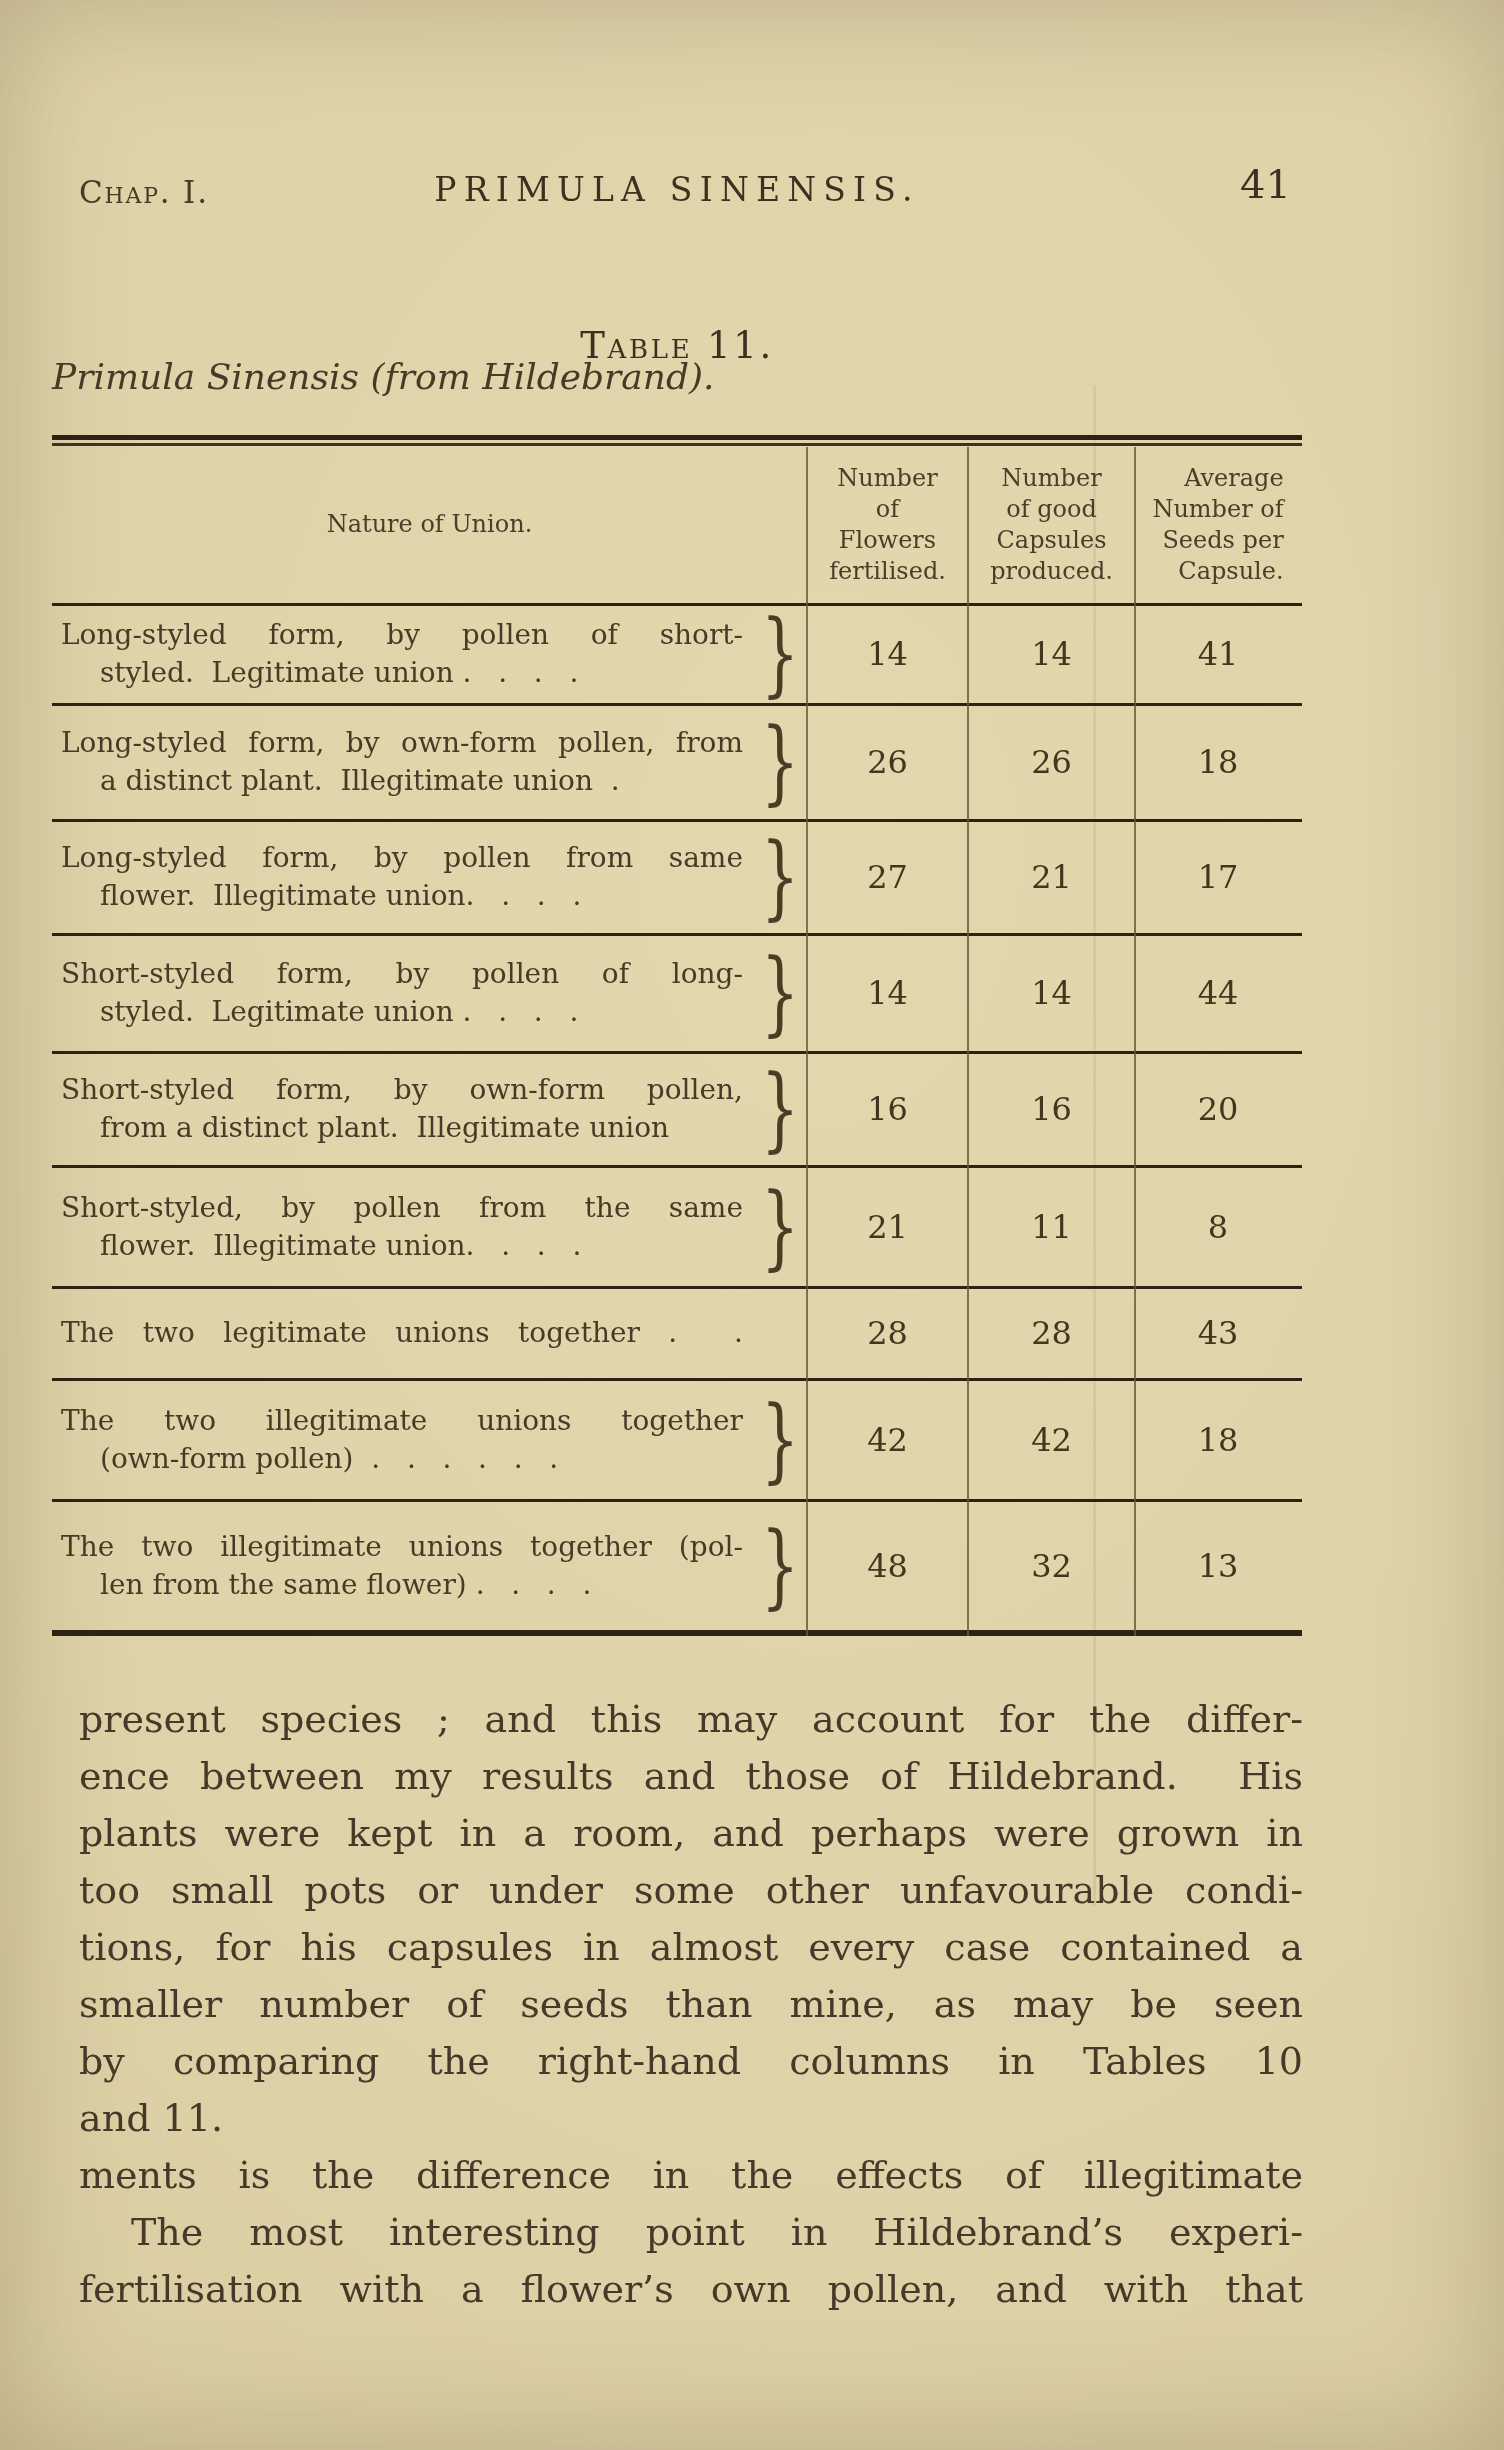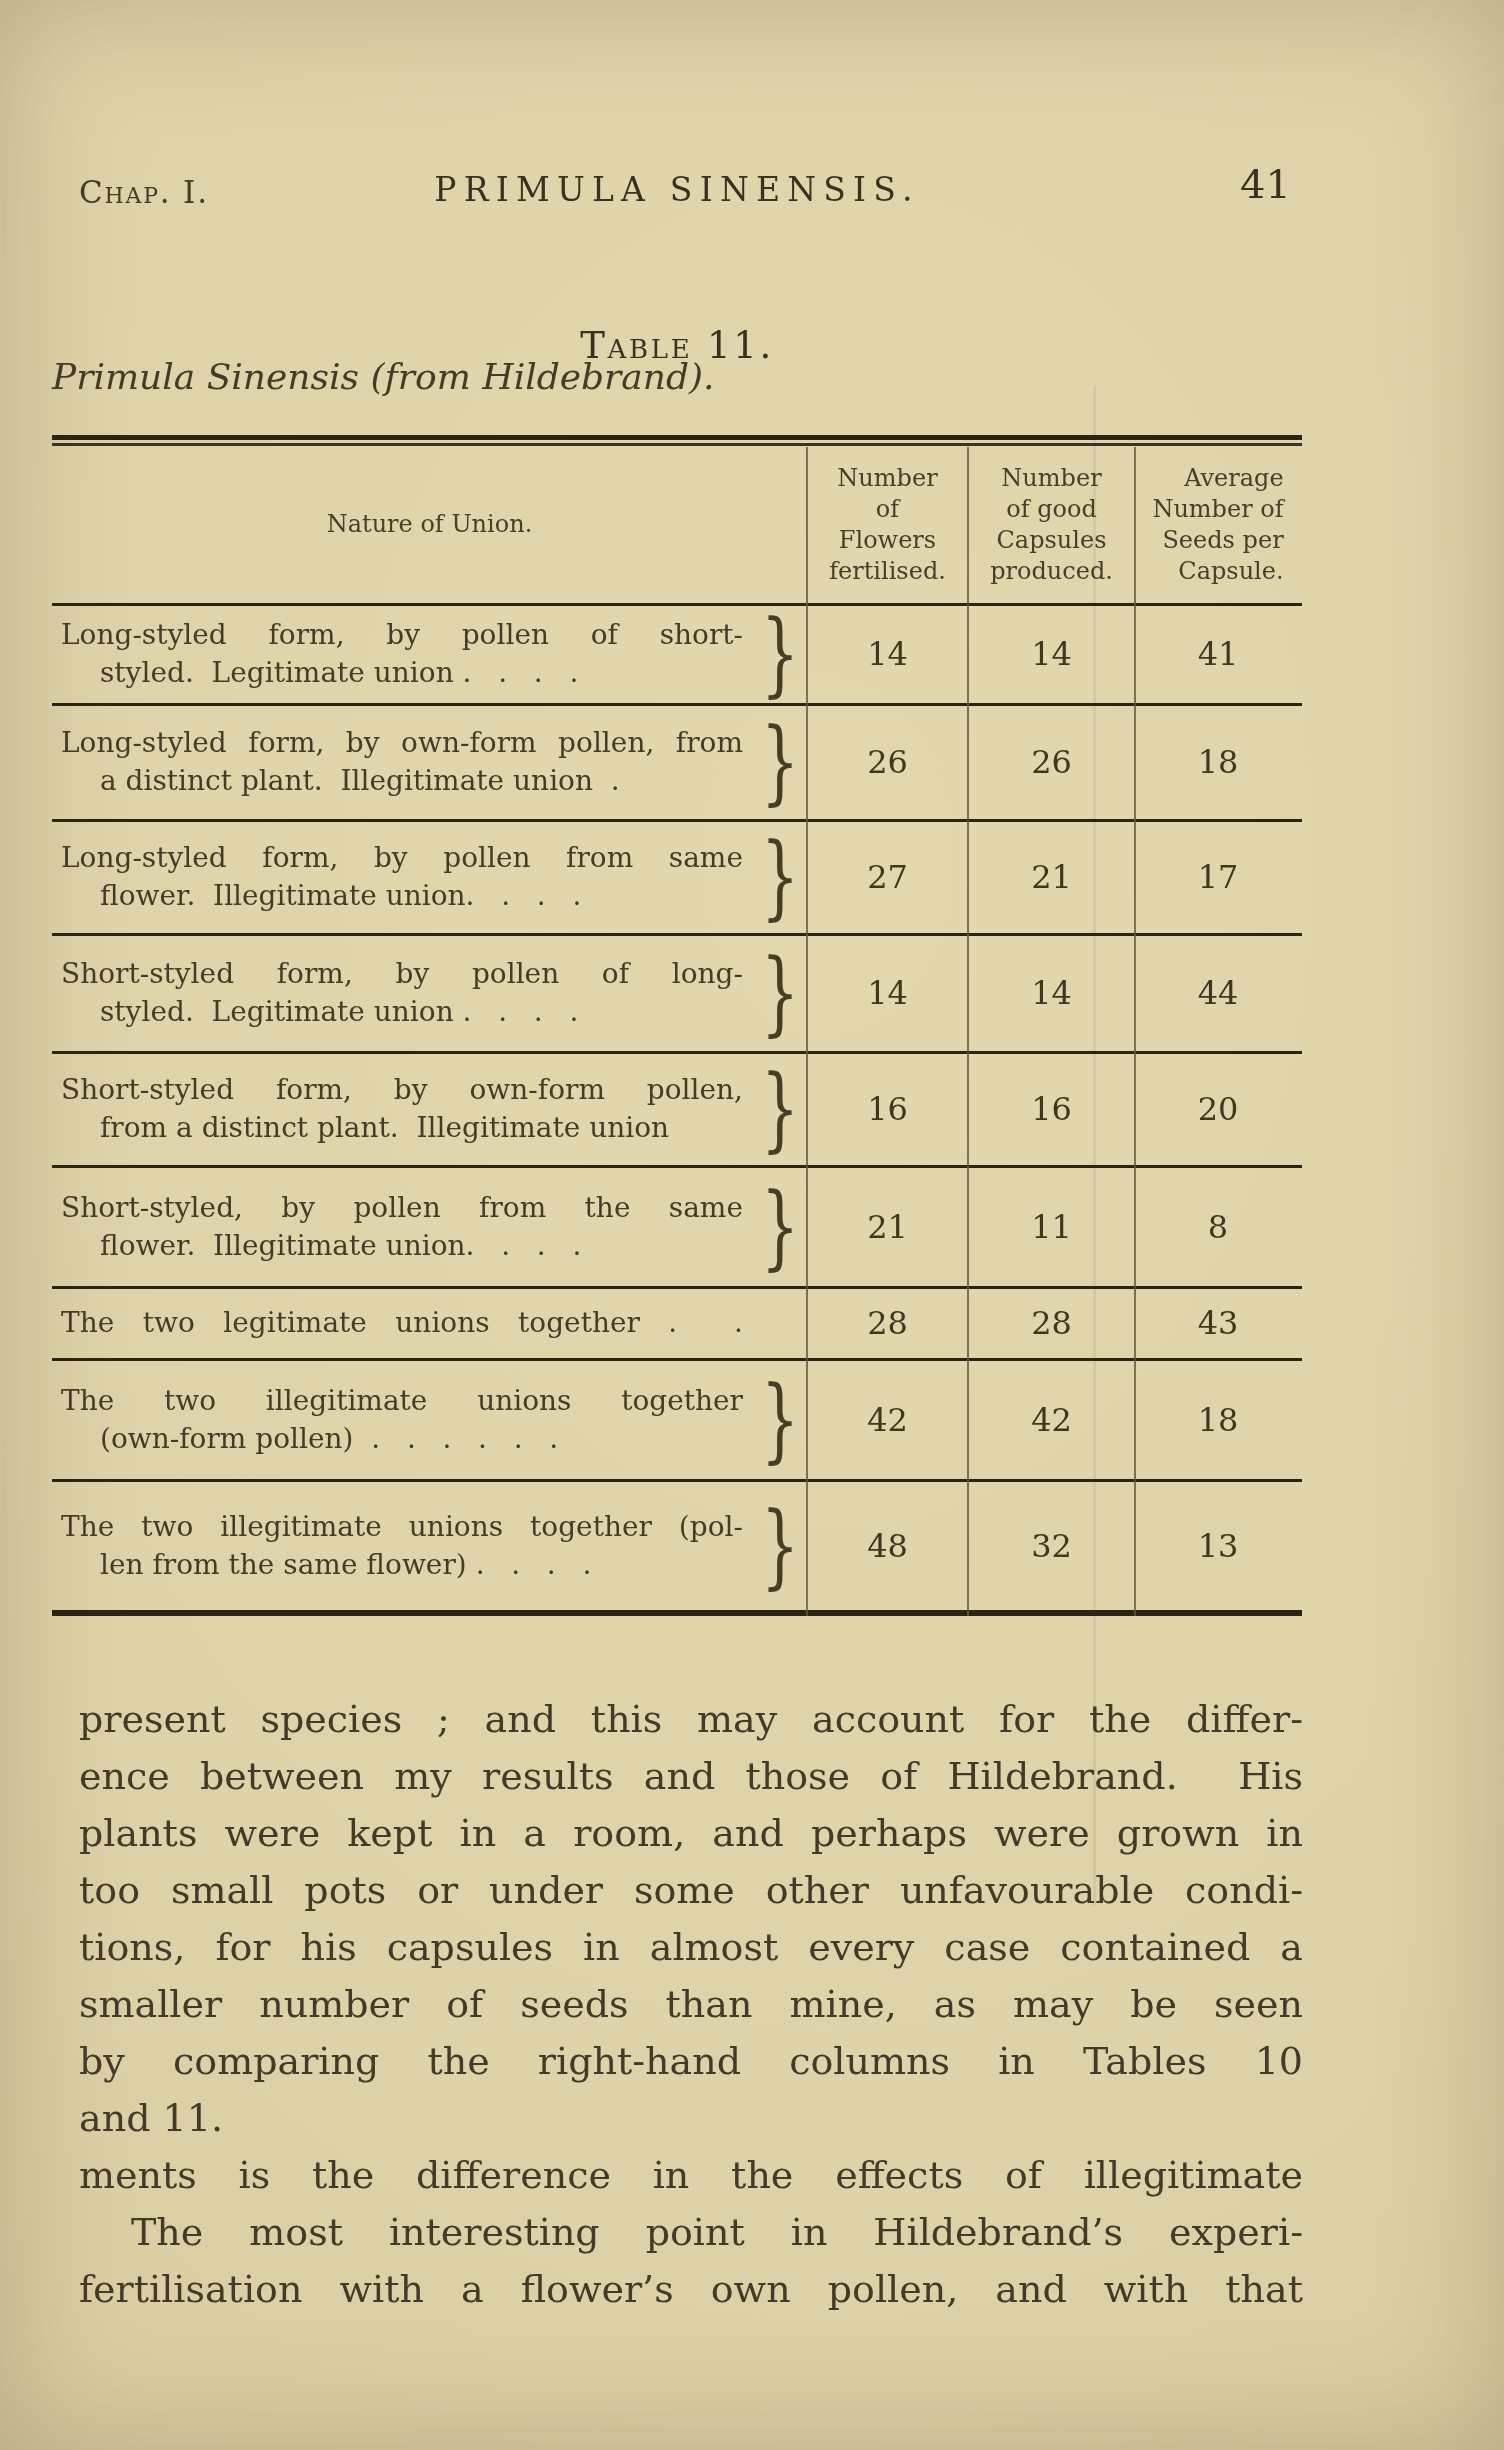--- a/index.html
+++ b/index.html
@@ -147,21 +147,21 @@
       <div class="c-label">
         <div class="l1">Short-styled, by pollen from the same</div>
         <div class="l2">flower.&nbsp; Illegitimate union.&nbsp;&nbsp;&nbsp;.&nbsp;&nbsp;&nbsp;.&nbsp;&nbsp;&nbsp;.</div>
         <span class="brace">}</span>
       </div>
       <div class="c-num n1">21</div>
       <div class="c-num n2">11</div>
       <div class="c-num n3">8</div>
     </div>
 
-    <div class="trow" style="height:72px">
+    <div class="trow" style="height:92px">
       <div class="c-label">
         <div class="single">The two legitimate unions together .&nbsp;&nbsp;.</div>
       </div>
       <div class="c-num n1">28</div>
       <div class="c-num n2">28</div>
       <div class="c-num n3">43</div>
     </div>
 
     <div class="trow" style="height:121px">
       <div class="c-label">

